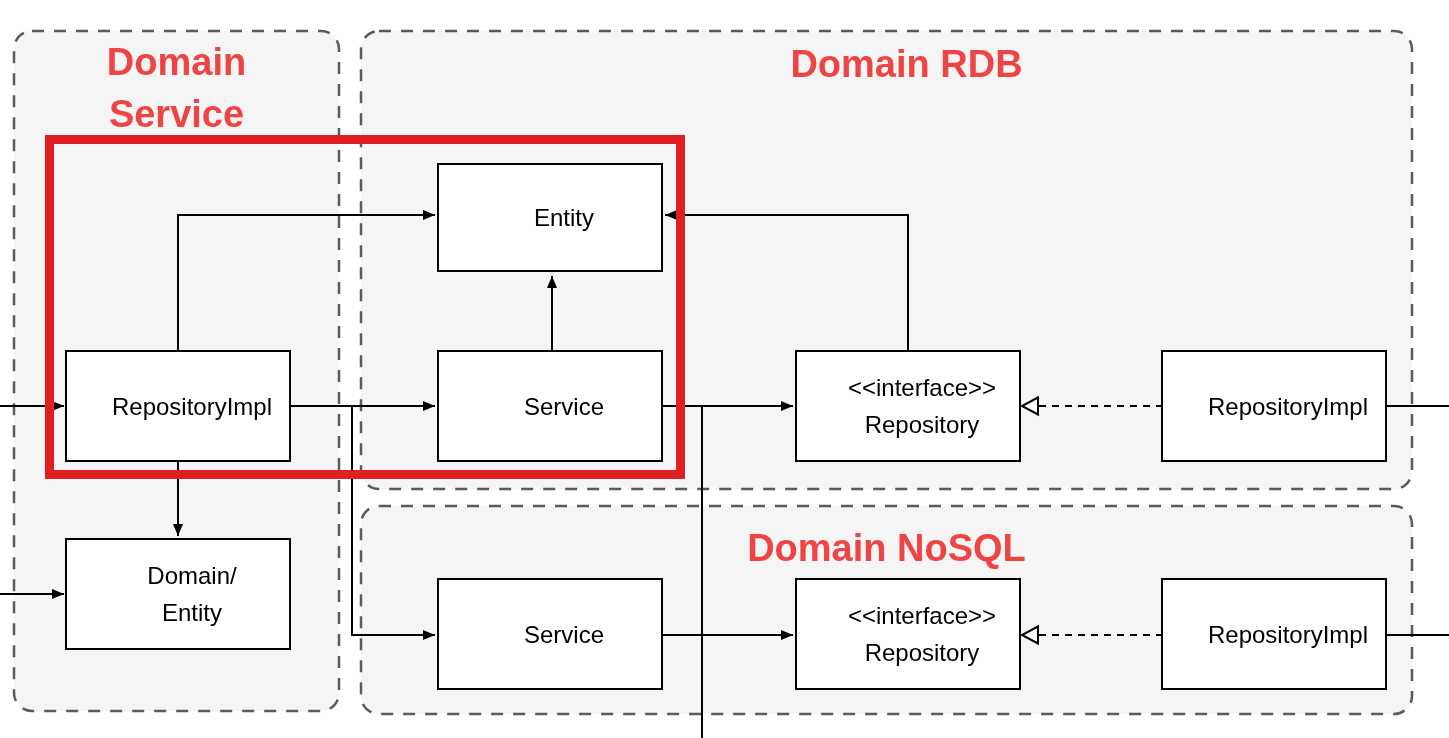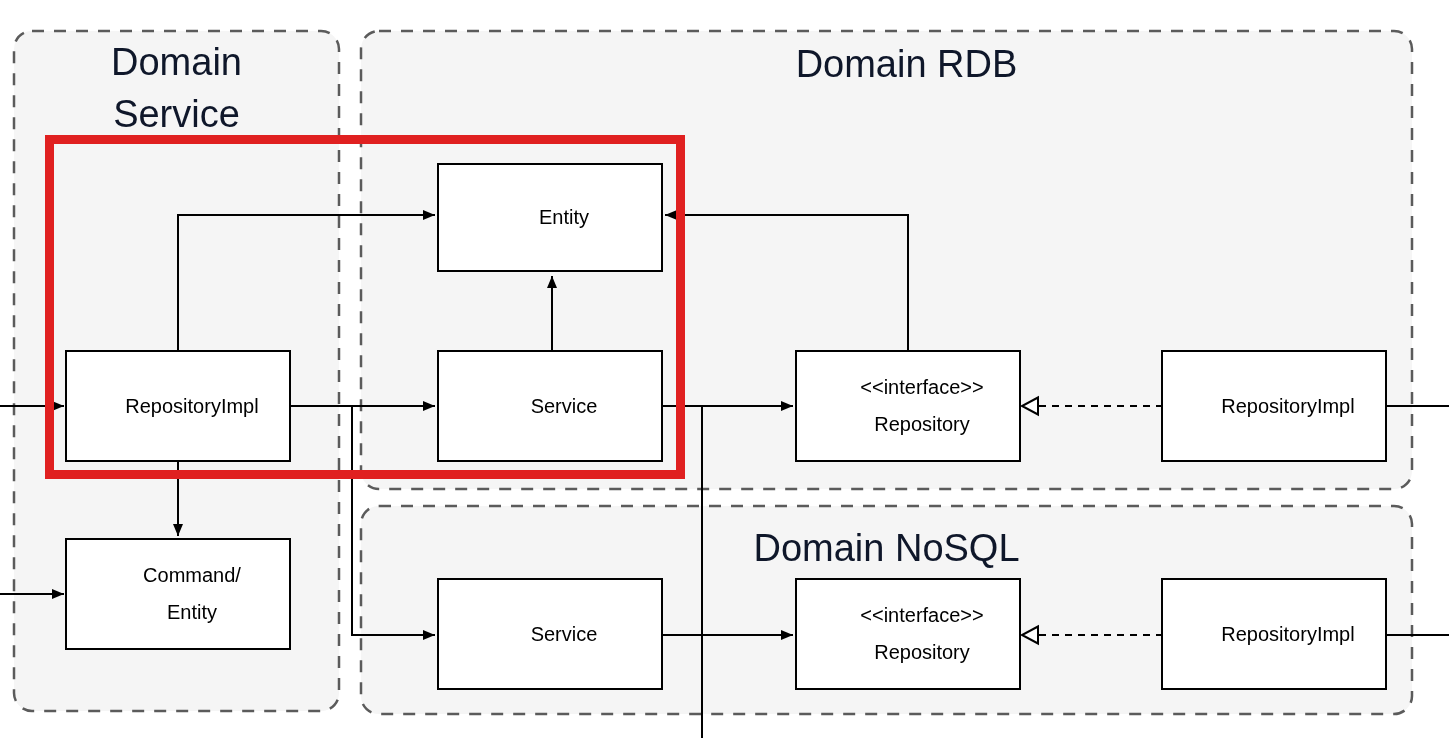--- a/index.html
+++ b/index.html
@@ -2,28 +2,28 @@
 <html><head>
 <meta charset="utf-8">
 <style>
   html,body{margin:0;padding:0;background:#ffffff;}
   #canvas{
     position:relative;width:1449px;height:738px;background:#ffffff;overflow:hidden;
     font-family:"Liberation Sans","DejaVu Sans",sans-serif;color:#000;
   }
   #layer-svg{position:absolute;left:0;top:0;width:1449px;height:738px;}
   .group-label{
-    position:absolute;text-align:center;font-weight:normal;font-size:38px;line-height:52px;
-    color:#0f172a;pointer-events:none;
+    position:absolute;text-align:center;font-weight:bold;font-size:38px;line-height:52px;
+    color:#ef4444;pointer-events:none;
   }
   .group-label .inner{display:inline-block;}
   .node{
     position:absolute;background:#ffffff;border:2px solid #000;box-sizing:border-box;
     display:flex;flex-direction:column;align-items:center;justify-content:center;
-    font-size:20px;line-height:37px;text-align:center;padding-left:28px;
+    font-size:24px;line-height:37px;text-align:center;padding-left:28px;
   }
   .node .nl{display:block;}
   .node .italic{}
   #highlight-rect{
     position:absolute;left:45px;top:135px;width:640px;height:344px;
     border:9px solid #e02020;box-sizing:border-box;pointer-events:none;
   }
 </style>
 </head>
 <body>
@@ -88,21 +88,21 @@
   <div class="node" style="left:795px;top:350px;width:226px;height:112px">
     <span class="nl italic">&lt;&lt;interface&gt;&gt;</span>
     <span class="nl">Repository</span>
   </div>
 
   <div class="node" style="left:1161px;top:350px;width:226px;height:112px">
     <span class="nl">RepositoryImpl</span>
   </div>
 
   <div class="node" style="left:65px;top:538px;width:226px;height:112px">
-    <span class="nl">Command/</span>
+    <span class="nl">Domain/</span>
     <span class="nl">Entity</span>
   </div>
 
   <div class="node" style="left:437px;top:578px;width:226px;height:112px">
     <span class="nl">Service</span>
   </div>
 
   <div class="node" style="left:795px;top:578px;width:226px;height:112px">
     <span class="nl italic">&lt;&lt;interface&gt;&gt;</span>
     <span class="nl">Repository</span>

